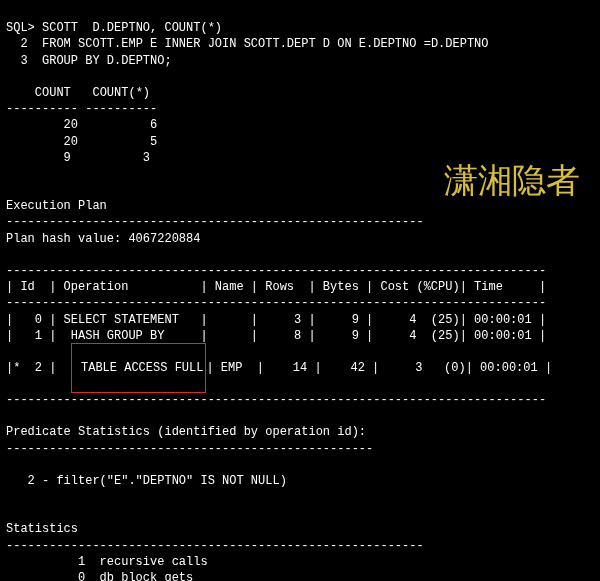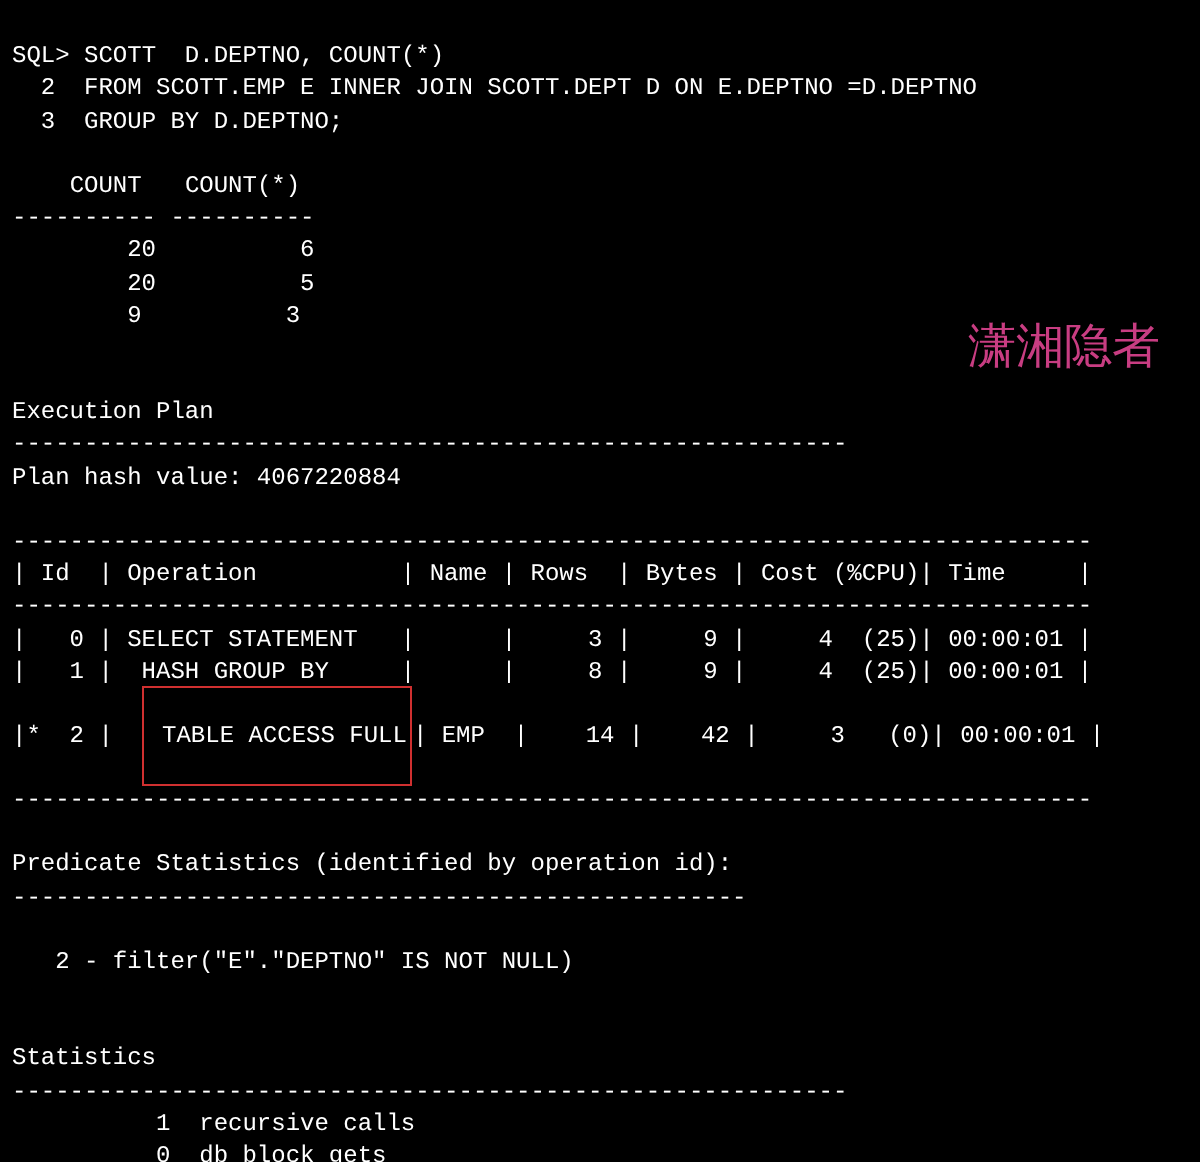--- a/index.html
+++ b/index.html
@@ -1,18 +1,18 @@
 <!DOCTYPE html>
 <html><head>
 <meta charset="utf-8">
 <style>
   html,body{margin:0;padding:0;background:#000;color:#fff;font-family:"Courier New",monospace;font-size:12px;line-height:1.35;width:600px;}
   .screen{padding:4px 6px;white-space:pre;position:relative;width:588px;}
   .hl{border:1px solid #d03030;display:inline-block;line-height:14px;padding:17px 2px;margin:-1px 0;}
-  .watermark{position:absolute;right:20px;top:158px;color:#ec4899;font-family:"KaiTi","STKaiti",serif;font-size:24px;opacity:0.85;pointer-events:none;}
+  .watermark{position:absolute;right:20px;top:158px;color:#fde047;font-family:"KaiTi","STKaiti",serif;font-size:34px;opacity:0.85;pointer-events:none;}
 </style>
 </head>
 <body>
 
 <div class="screen">
 <span>SQL&gt;</span> <span>SCOTT  D.DEPTNO, COUNT(*)</span>
   <span>2</span>  <span>FROM SCOTT.EMP E INNER JOIN SCOTT.DEPT D ON E.DEPTNO =D.DEPTNO</span>
   <span>3</span>  <span>GROUP BY D.DEPTNO;</span>
 
     <span>COUNT</span>   <span>COUNT(*)</span>

